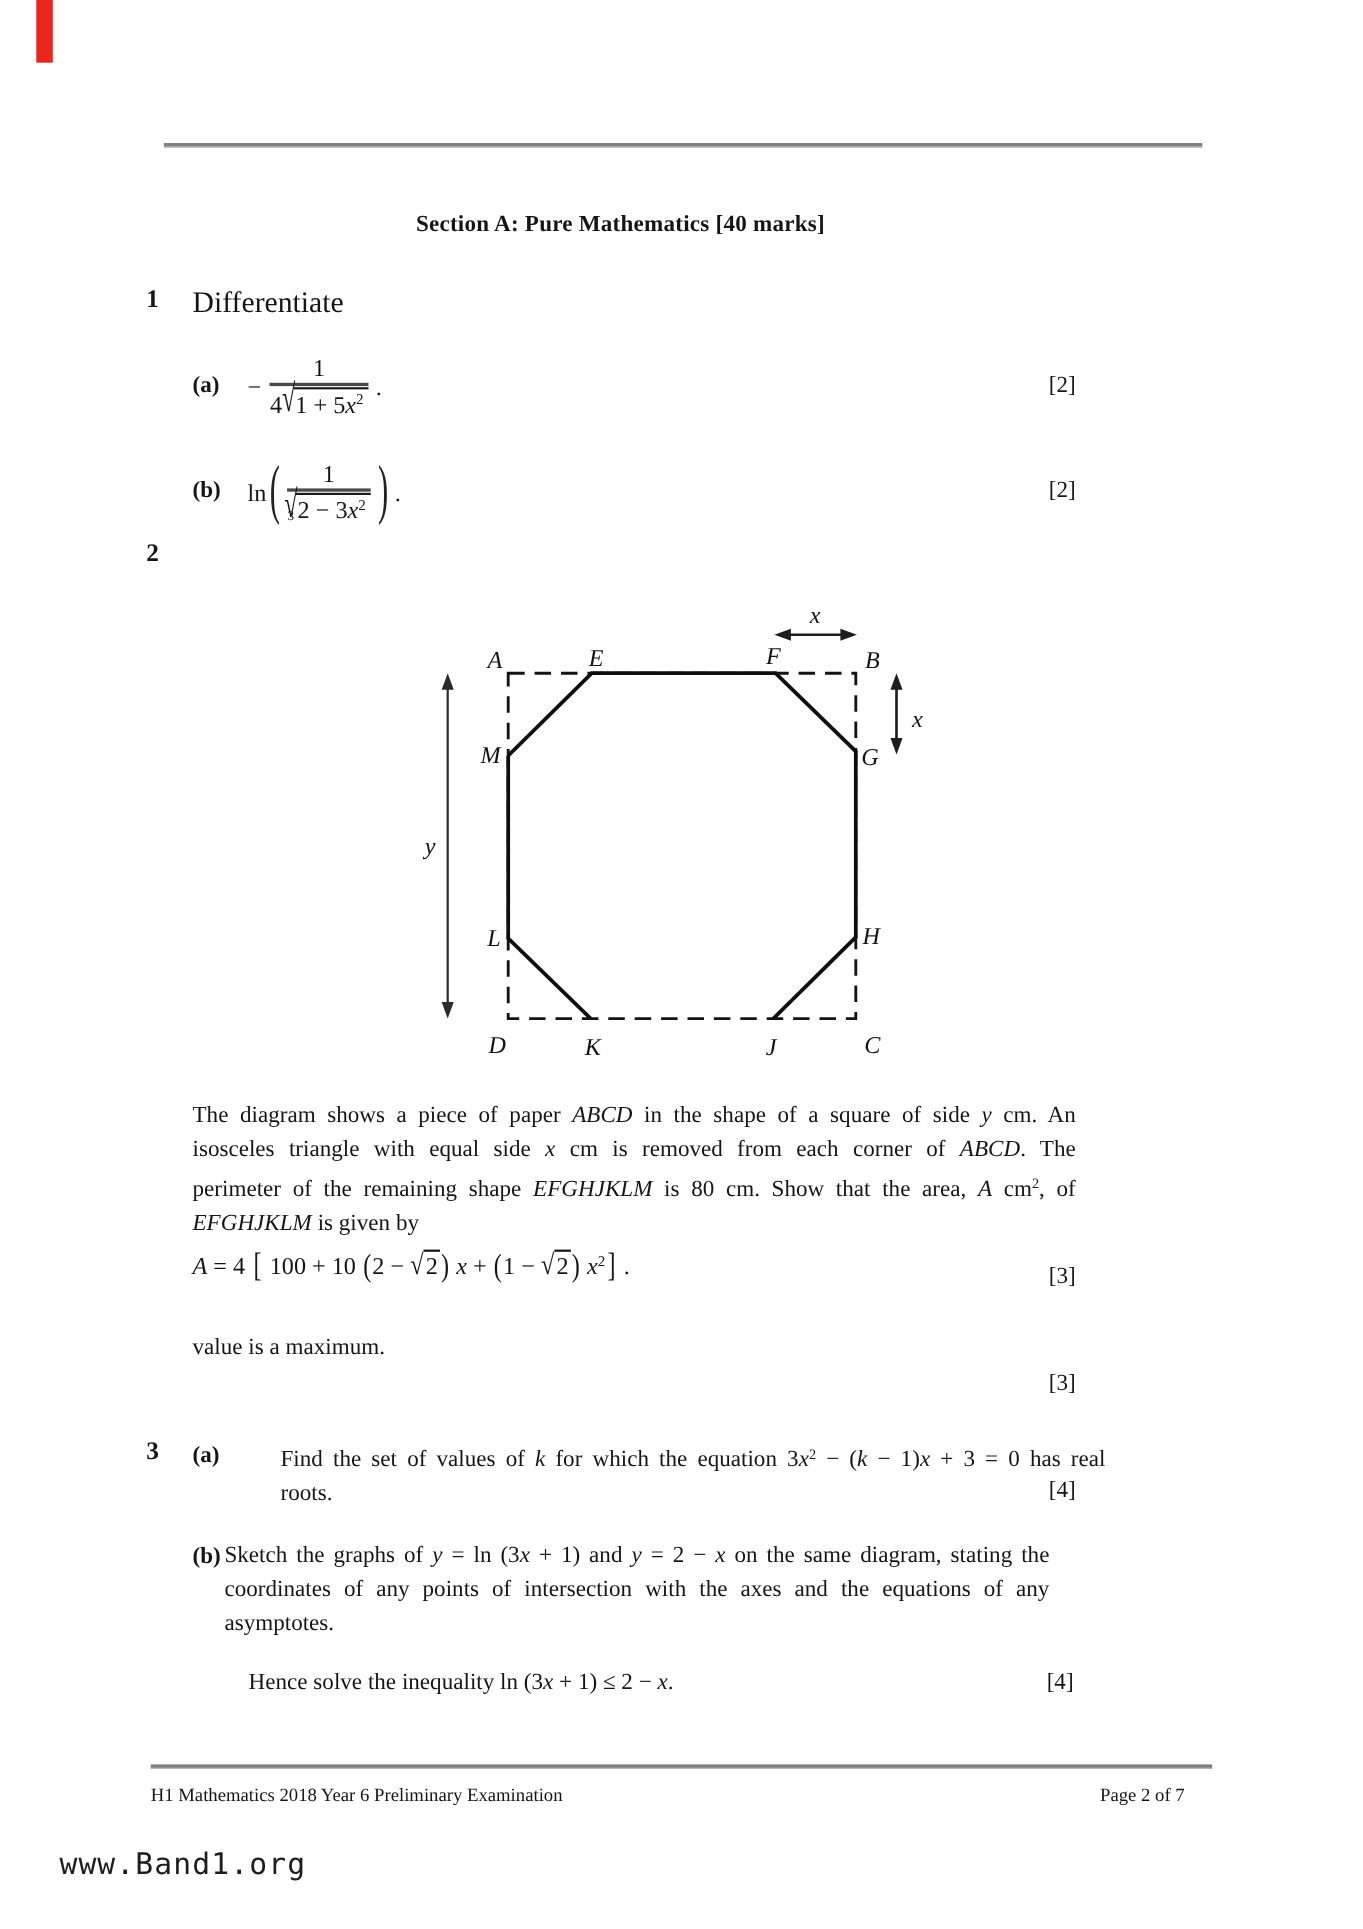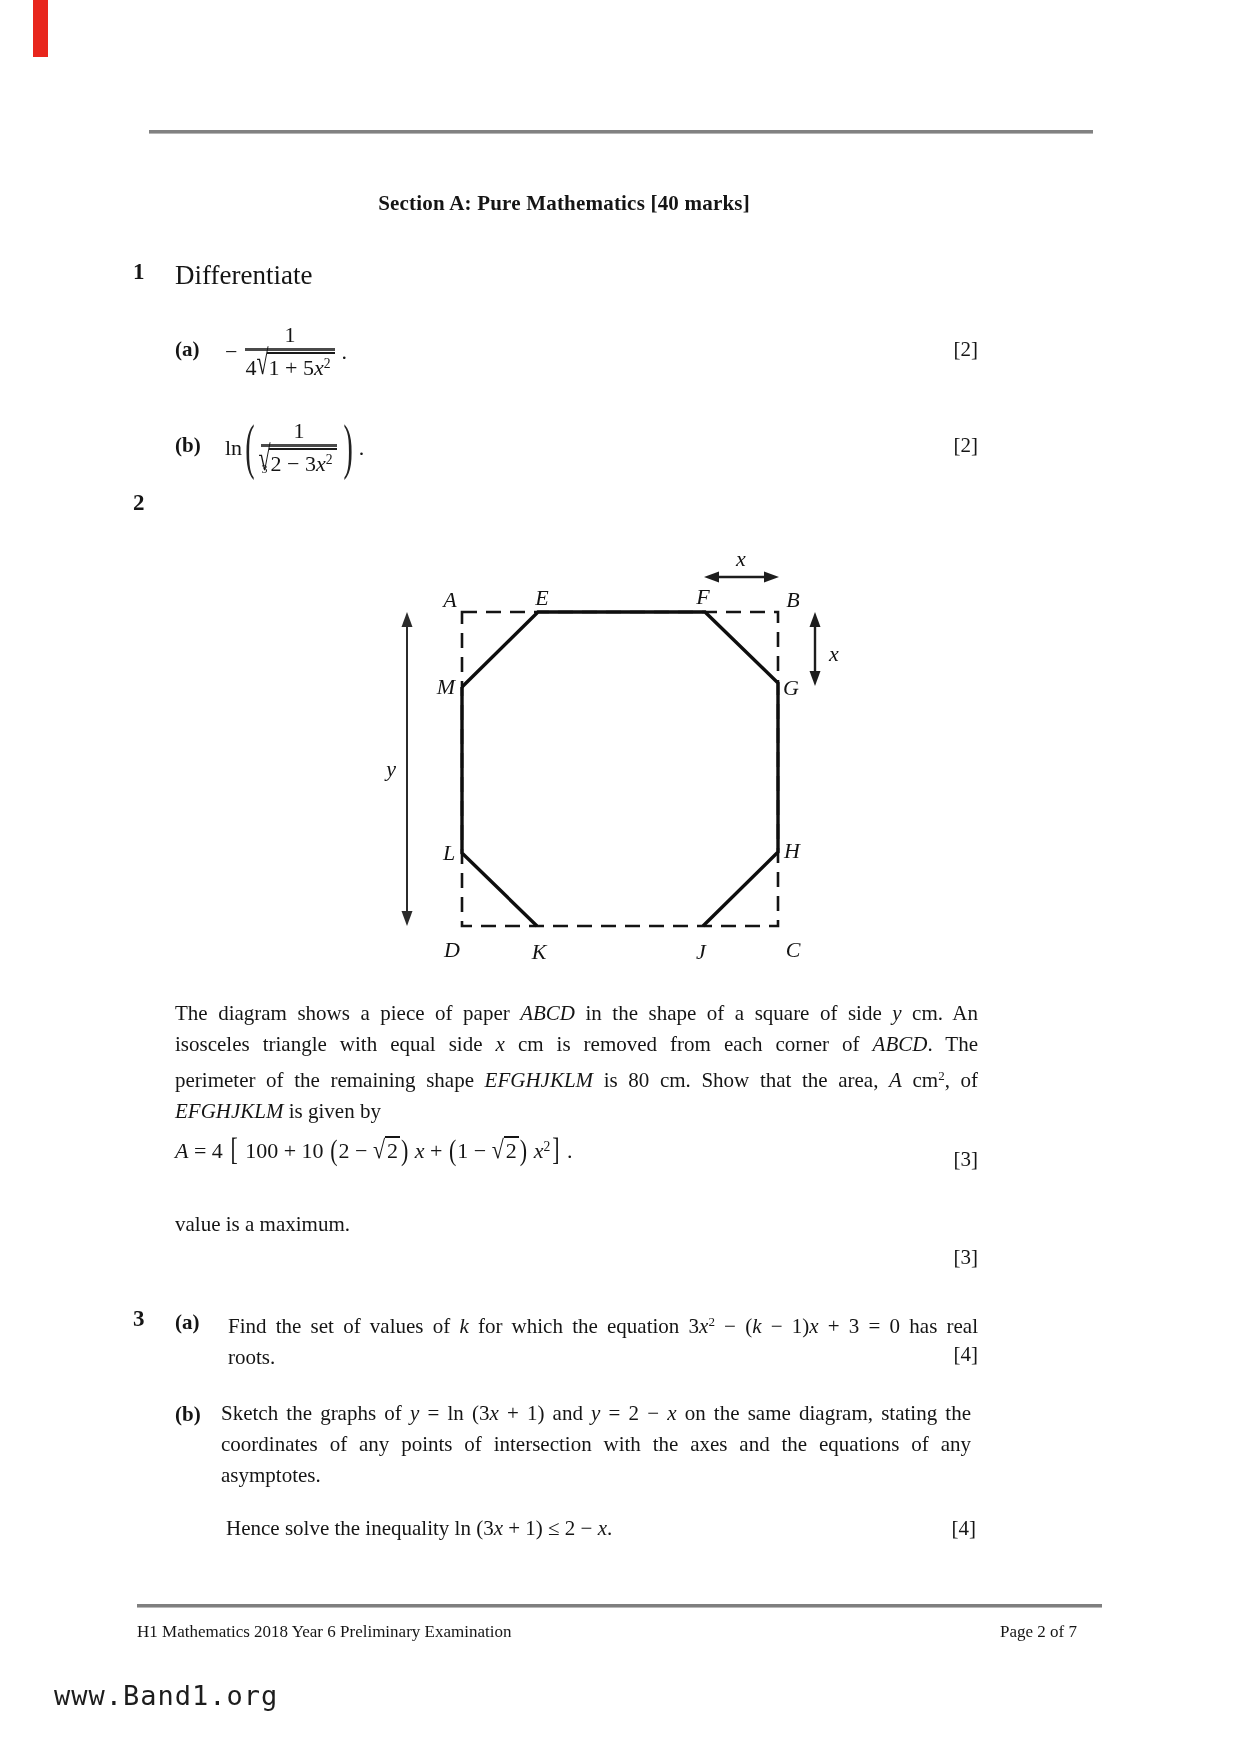--- a/index.html
+++ b/index.html
@@ -54,24 +54,24 @@
   .q2-num{left:133px;top:490px;}
   .diagram{left:330px;top:490px;width:520px;height:478px;}
   .q2-para{left:175px;top:998px;width:803px;}
   .q2-formula{left:175px;top:1138px;width:803px;text-align:left;}
   .q2-formula .marks{position:absolute;right:0;top:9px;}
   .q2-max{left:175px;top:1209px;width:803px;}
   .q2-max .marks{position:absolute;right:0;top:33px;}
   .q3a{left:175px;top:1306px;width:803px;}
   .q3a .sublabel{position:absolute;left:0;top:1px;}
   .q3a .marks{position:absolute;right:0;top:33px;}
-  .q3a .qtext{margin-left:53px;width:750px;}
+  .q3a .qtext{margin-left:80px;width:750px;}
   .q3b{left:175px;top:1398px;width:803px;}
   .q3b .sublabel{position:absolute;left:0;top:1px;}
-  .q3b .qtext{margin-left:46px;width:750px;}
+  .q3b .qtext{margin-left:29px;width:750px;}
   .hence{left:226px;top:1516px;width:750px;font-size:21px;}
   .hence .marks{position:absolute;right:0;top:0;}
   
   .footer{left:137px;top:1622px;width:940px;display:flex;justify-content:space-between;font-size:17px;}
   .watermark{left:54px;top:1680px;font-family:"DejaVu Sans Mono", monospace;font-size:27px;color:#1d1d1d;letter-spacing:1px;}
   svg text{font-family:"Liberation Serif", serif;font-style:italic;font-size:22px;fill:#131313;}
 </style>
 </head>
 <body>
 

